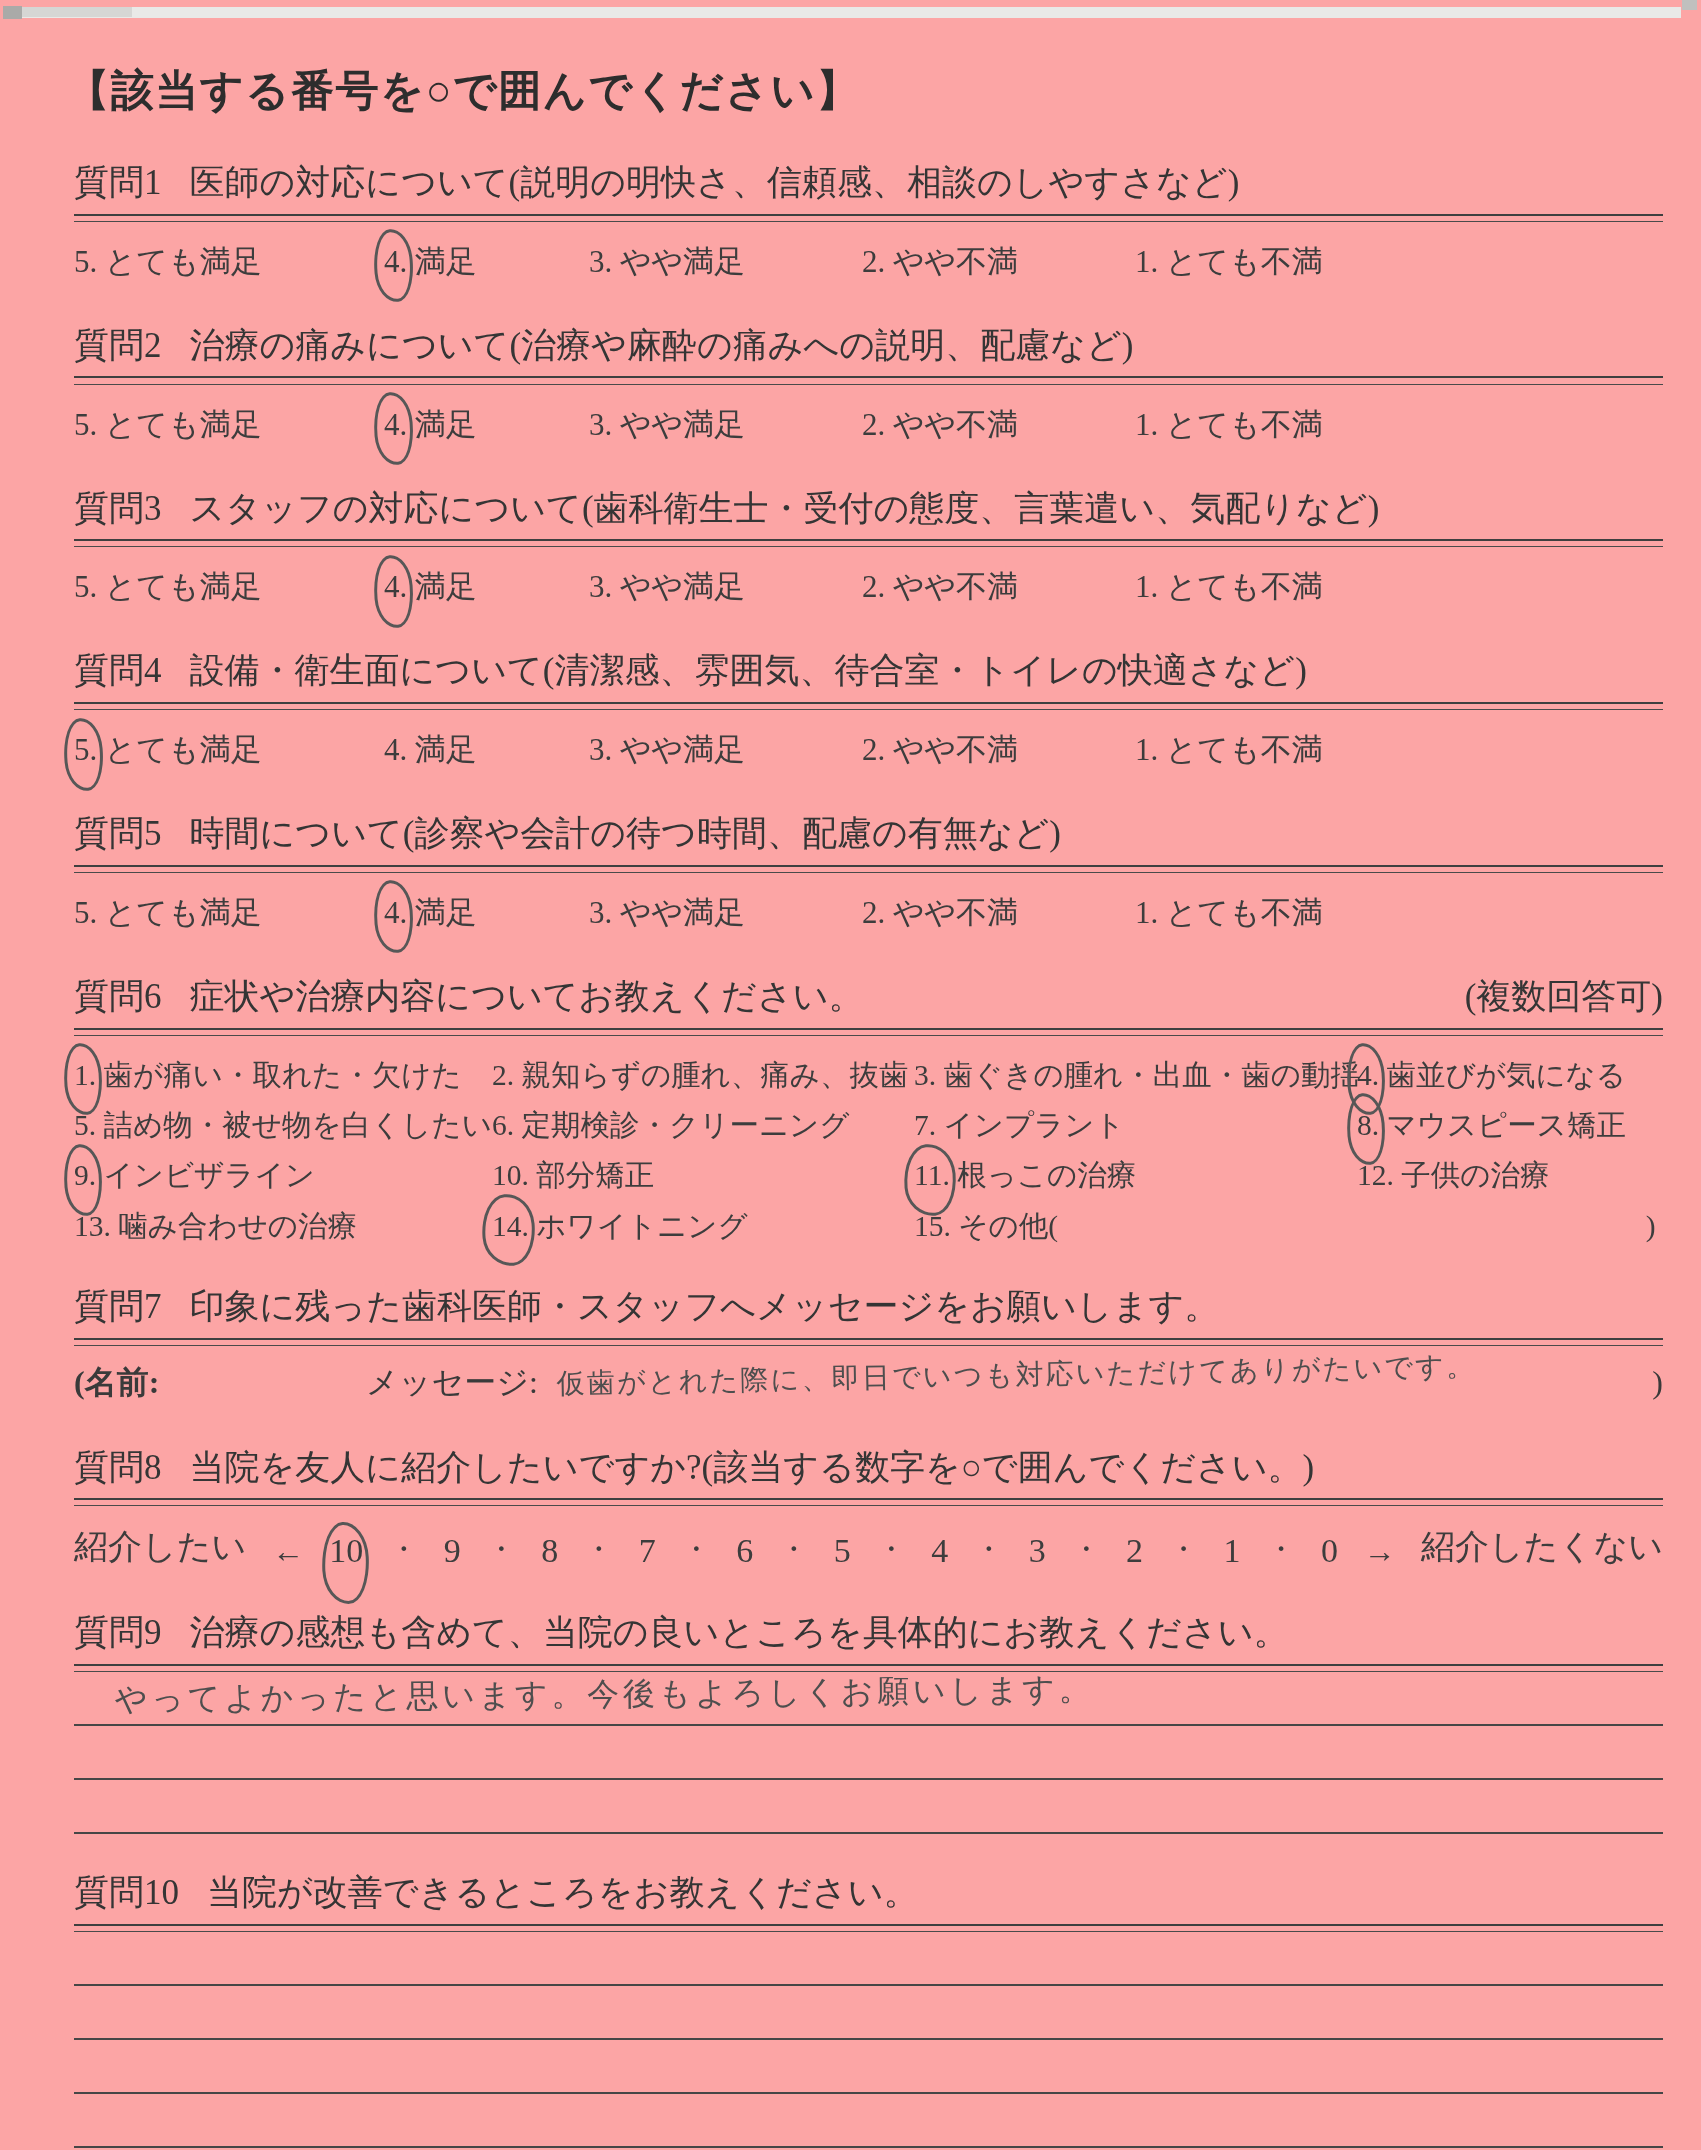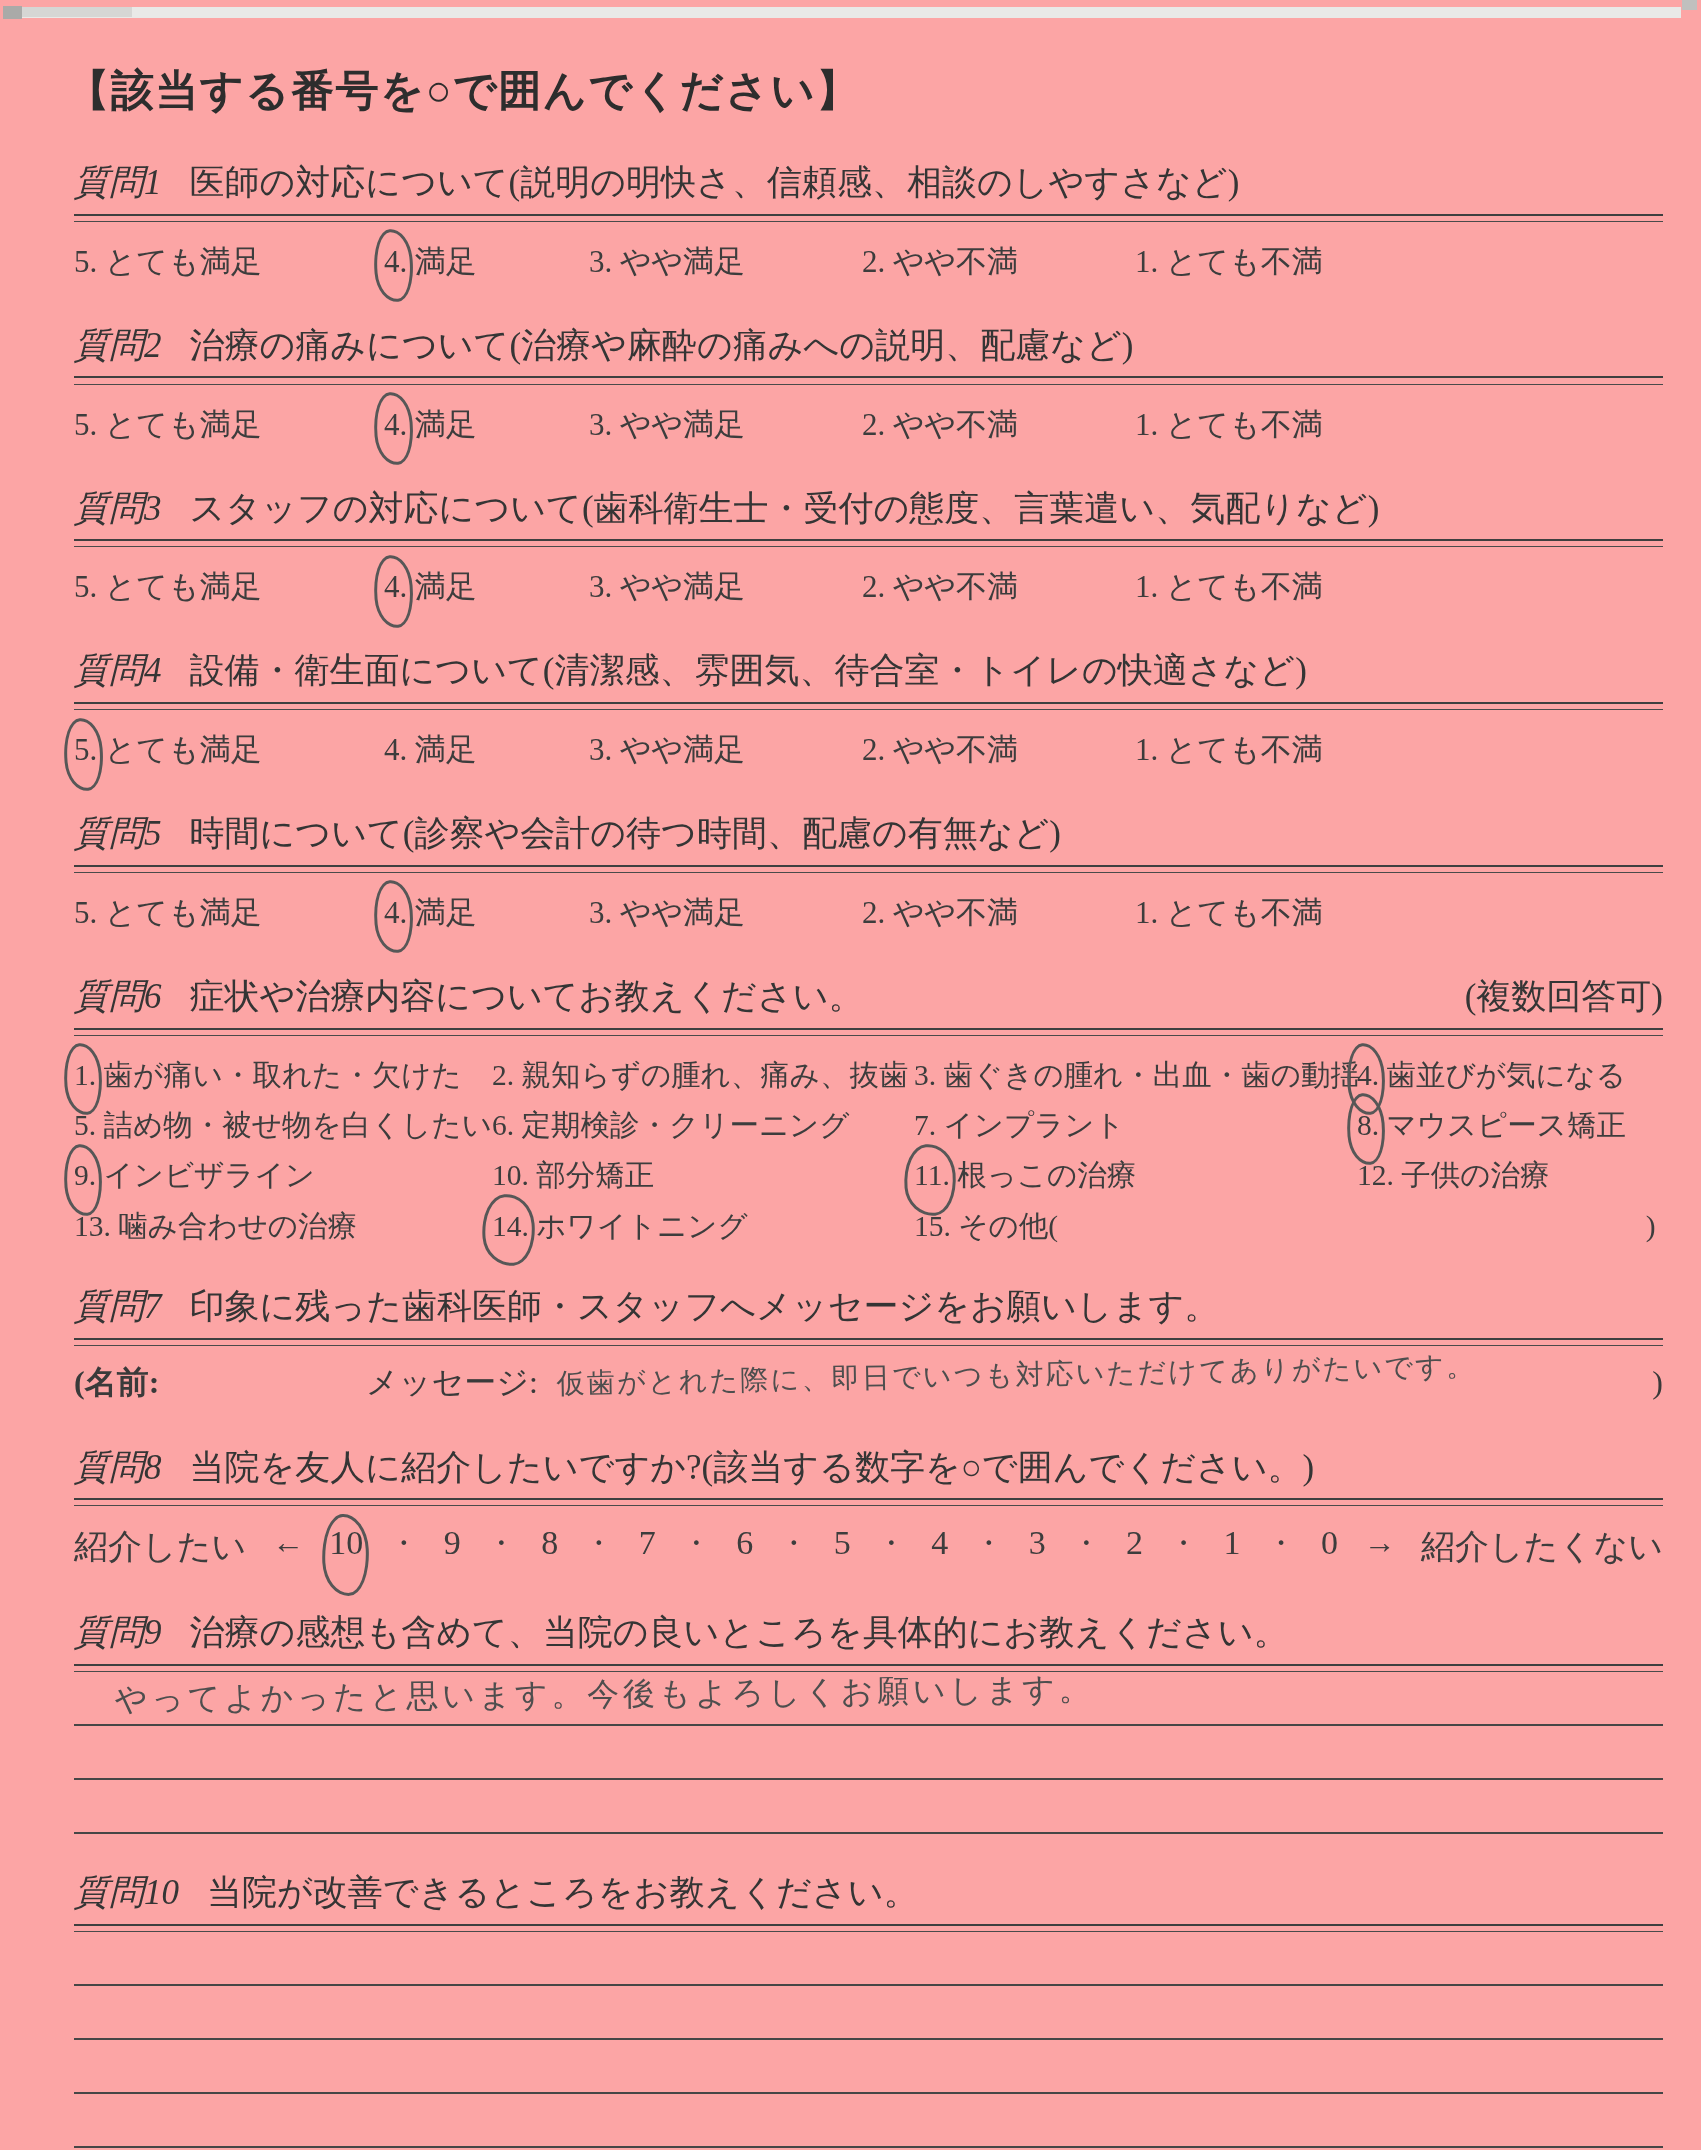--- a/index.html
+++ b/index.html
@@ -19,21 +19,21 @@
   .corner-tl{position:absolute;top:5.9px;left:3px;width:19px;height:13.3px;background:#aaaaa8;}
   .corner-tr{position:absolute;top:0;right:4.4px;width:14.8px;height:10.3px;background:#c0c0be;}
 
   .title{
     margin:62px 0 0 -7.4px;
     font-size:43px;font-weight:bold;letter-spacing:1.5px;color:#2d2d2d;
   }
   .sec{margin-top:41px;}
   .sec.tight{margin-top:37px;}
   .q-head{display:flex;align-items:baseline;font-size:35px;color:#353535;line-height:1.25;}
-  .q-no{flex:0 0 auto;margin-right:28px;white-space:nowrap;font-style:italic;}
+  .q-no{flex:0 0 auto;margin-right:28px;white-space:nowrap;}
   .q-text{flex:1 1 auto;}
   .q-note{flex:0 0 auto;margin-left:14.8px;white-space:nowrap;}
   .rule2{height:5.2px;border-top:2.2px solid #3f3f3f;border-bottom:1.5px solid #4a4a4a;margin-top:8.9px;}
 
   .opts{display:flex;margin-top:19px;font-size:31px;color:#3d3d3d;}
   .opt{display:inline-flex;align-items:baseline;white-space:nowrap;}
   .opt .onum{margin-right:7.4px;}
   .w1{width:310px;} .w2{width:205px;} .w3{width:273px;} .w4{width:273px;} .w5{flex:1;}
 
   
@@ -57,21 +57,21 @@
   .msgrow{display:flex;align-items:baseline;margin-top:14.8px;font-size:32px;}
   .name-label{flex:0 0 292px;white-space:nowrap;font-weight:bold;}
   .msg-label{flex:0 0 auto;white-space:nowrap;margin-right:19px;}
   .hand{
     font-family:"DejaVu Sans",sans-serif;
     color:#4e4e4e;
   }
   .msg-hand{flex:1 1 auto;font-size:28px;letter-spacing:2.2px;transform:rotate(-1.1deg);transform-origin:left bottom;margin-top:-3px;}
   .msg-close{flex:0 0 auto;}
 
-  .scale{display:flex;justify-content:space-between;align-items:flex-start;margin-top:17.7px;font-size:34px;color:#3d3d3d;}
+  .scale{display:flex;justify-content:space-between;align-items:flex-end;margin-top:17.7px;font-size:34px;color:#3d3d3d;}
   .scale .lbl{white-space:nowrap;}
   .scale .arr{font-size:32px;}
   .scale .snum{text-align:center;}
   .scale .dot{text-align:center;font-size:29.5px;}
 
   .wl{height:52px;border-bottom:2.2px solid #464646;display:flex;align-items:flex-end;}
   .wl .hand{font-size:32px;letter-spacing:3.7px;margin:0 0 1.5px 41px;white-space:nowrap;transform:rotate(-0.6deg);transform-origin:left bottom;}
 </style>
 </head>
 <body>

